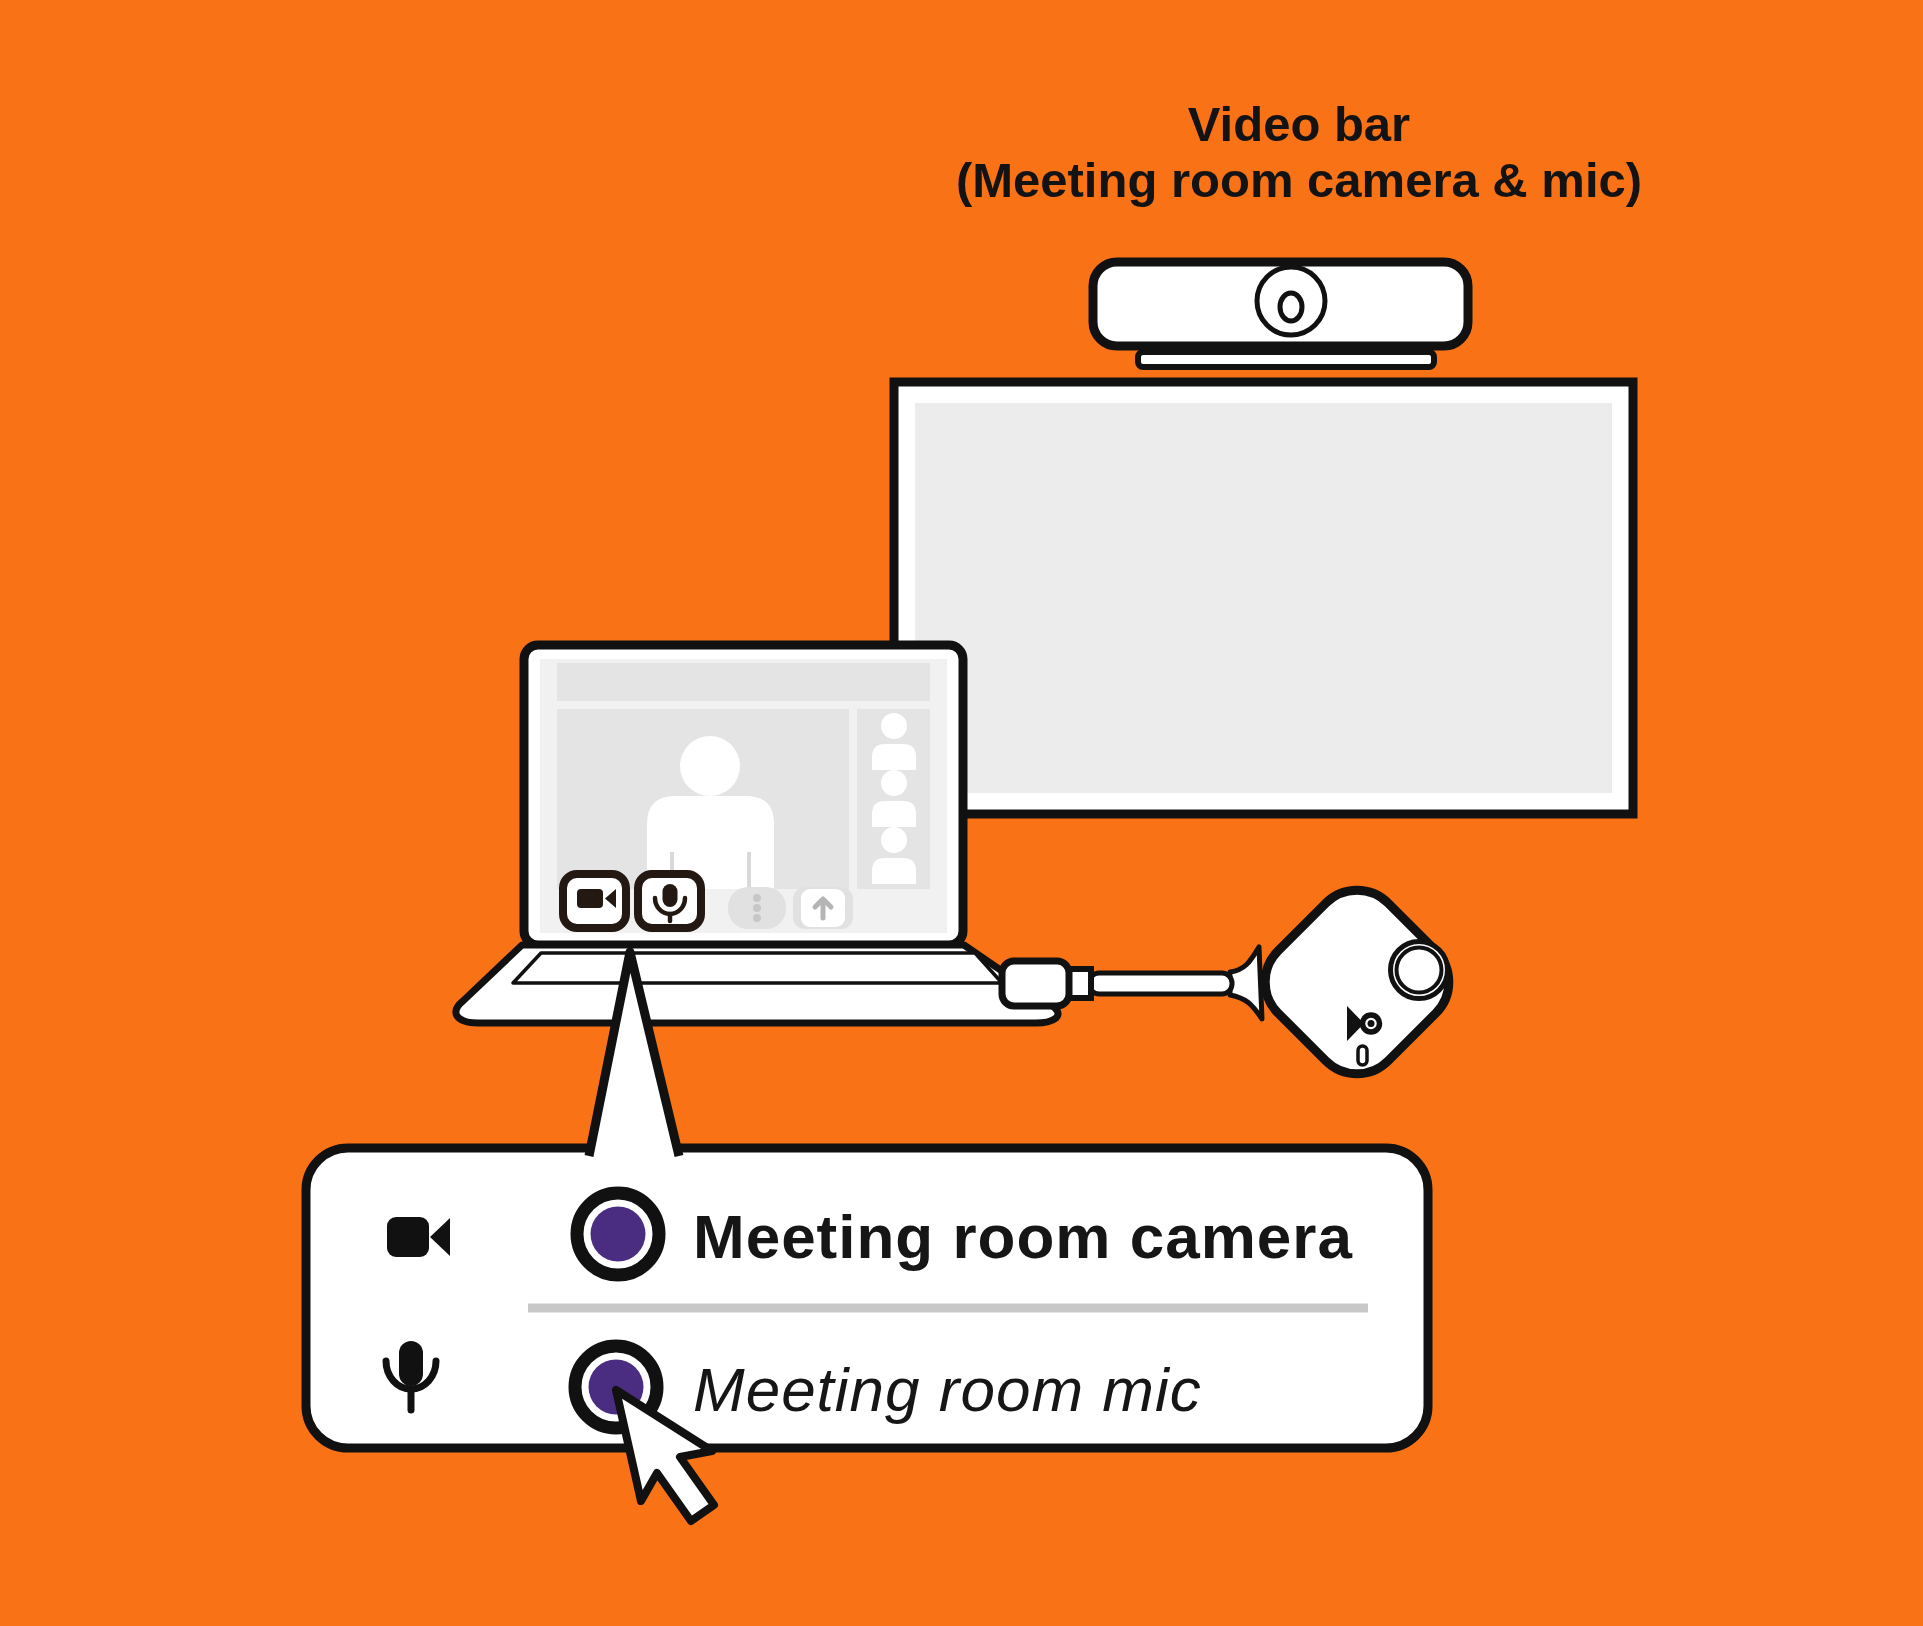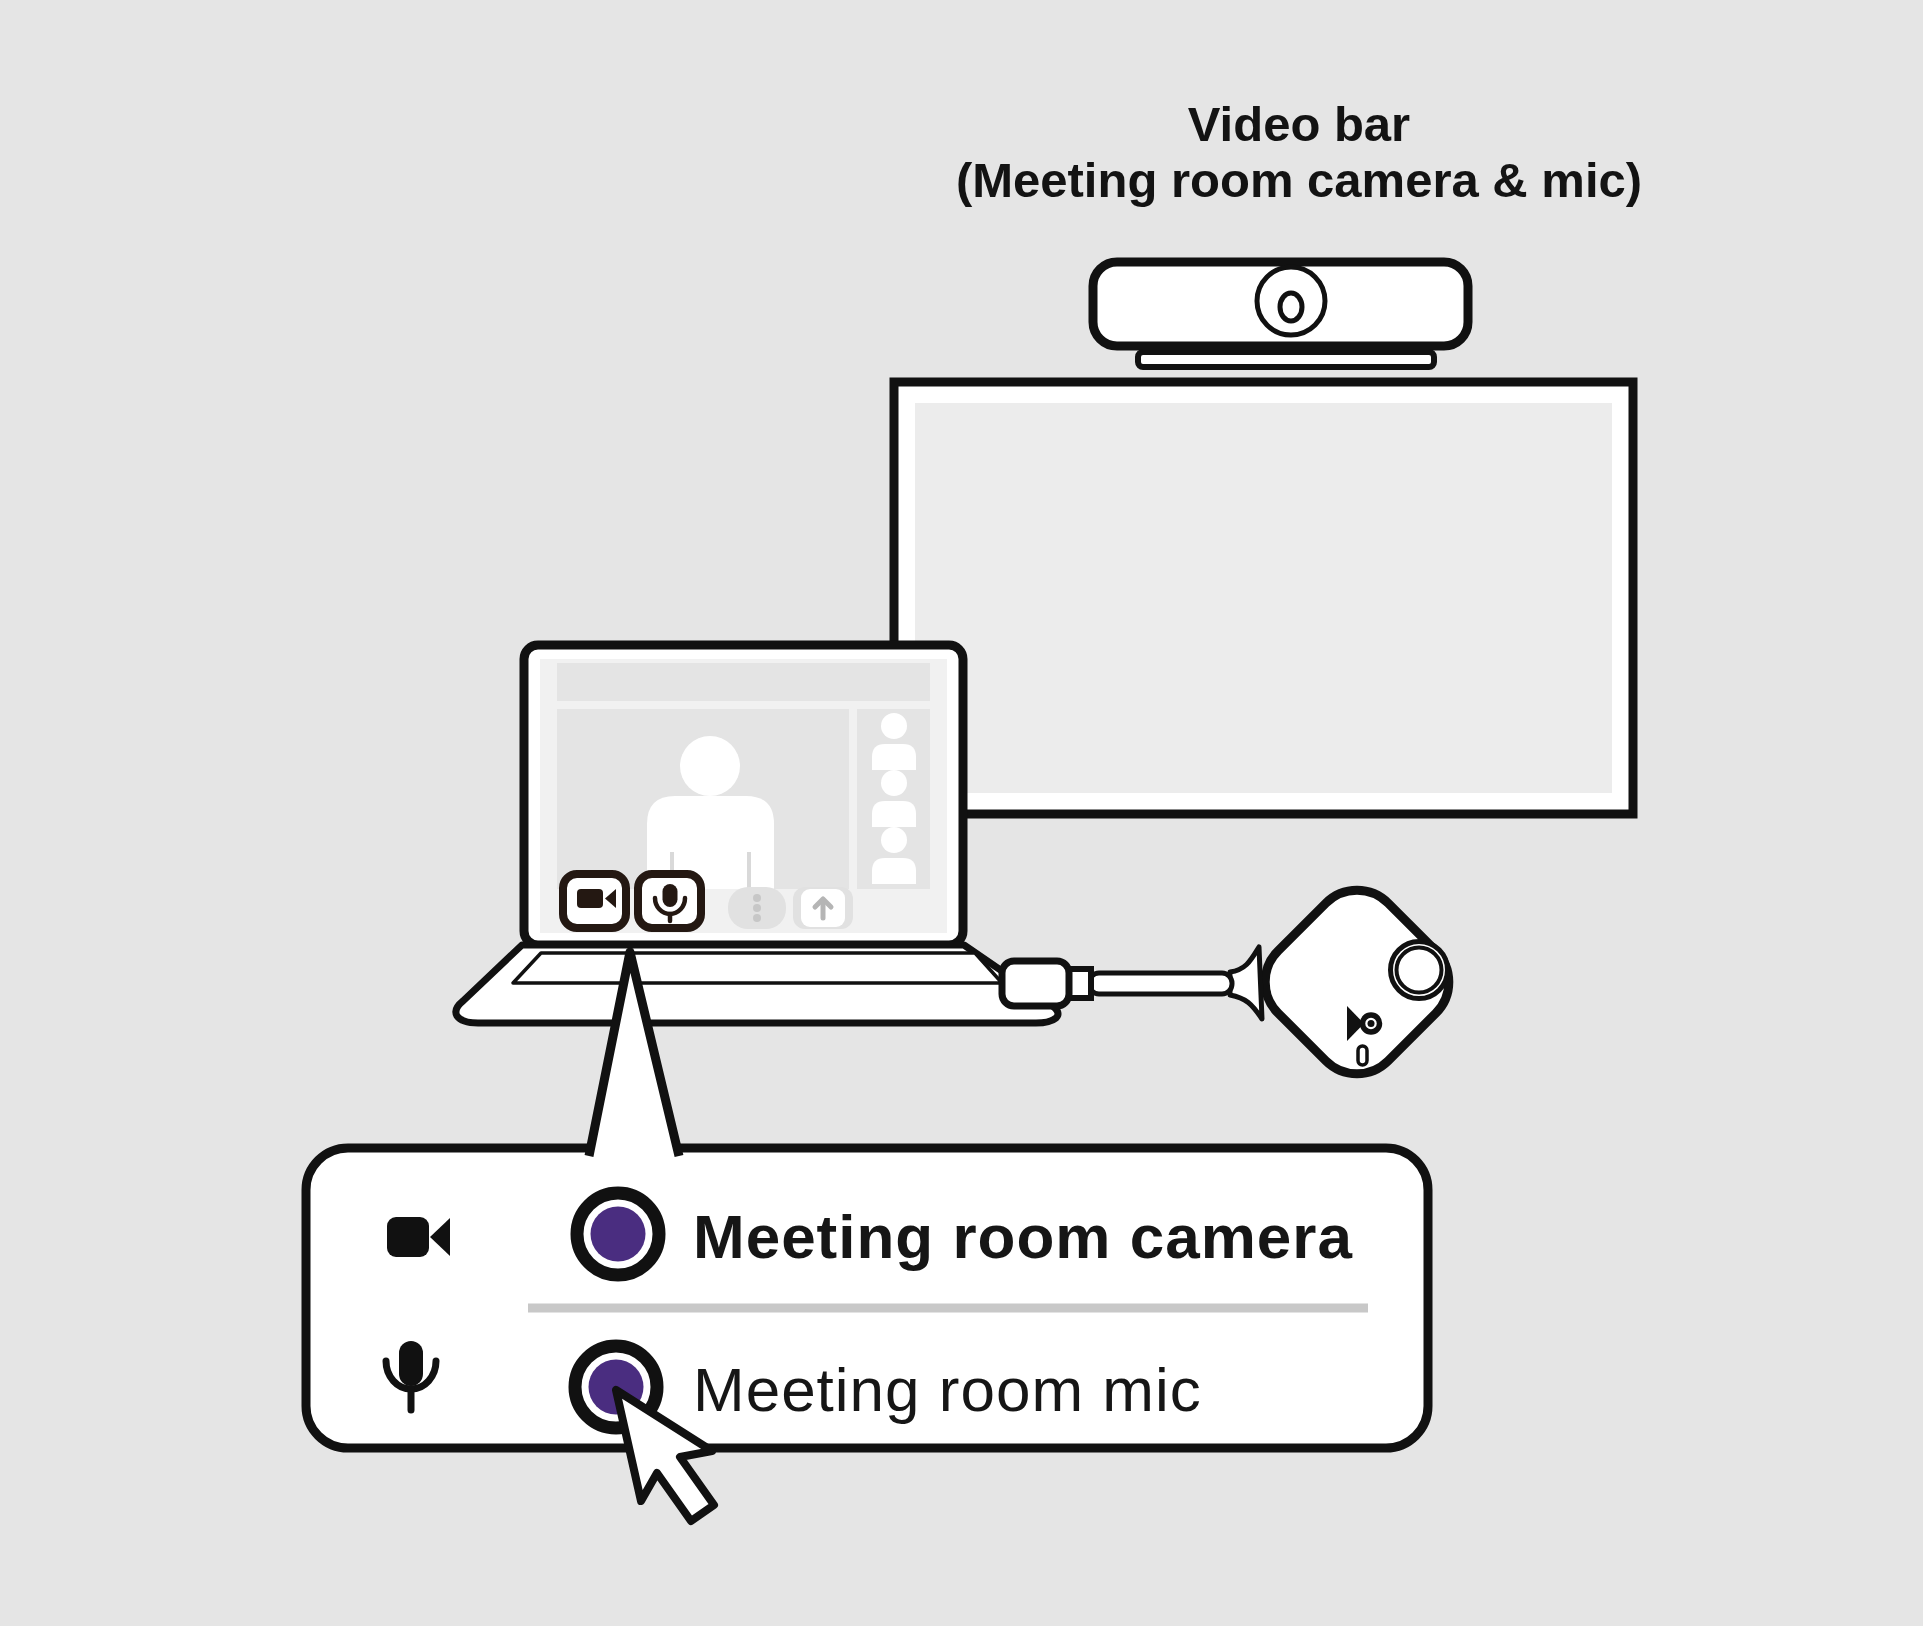--- a/index.html
+++ b/index.html
@@ -1,19 +1,19 @@
 <!DOCTYPE html>
 <html><head>
 <meta charset="utf-8">
 <style>
   html,body{margin:0;padding:0;background:#ffffff;}
   .canvas{
     position:relative;
     width:1923px;height:1626px;
-    background:#e5e5e5;
+    background:#f97316;
     font-family:"Liberation Sans", sans-serif;
     overflow:hidden;
   }
   svg.art{position:absolute;left:0;top:0;}
   .title-block{
     position:absolute;
     left:399px;top:96px;width:1800px;
     text-align:center;
     color:#131313;
     font-weight:700;
@@ -24,21 +24,21 @@
   .opt-label{
     position:absolute;
     left:693px;
     color:#161616;
     font-size:62px;
     font-weight:500;
     letter-spacing:1px;
     white-space:nowrap;
   }
   .opt-label.cam{top:1201px;font-weight:bold;}
-  .opt-label.mic{top:1354px;}
+  .opt-label.mic{top:1354px;font-style:italic;}
 </style>
 </head>
 <body>
 
 <div class="canvas">
 
 <svg class="art" width="1923" height="1626" viewBox="0 0 1923 1626">
 
   <g>
     <rect x="894" y="382" width="739" height="432" fill="#ffffff" stroke="#111111" stroke-width="9"></rect>

